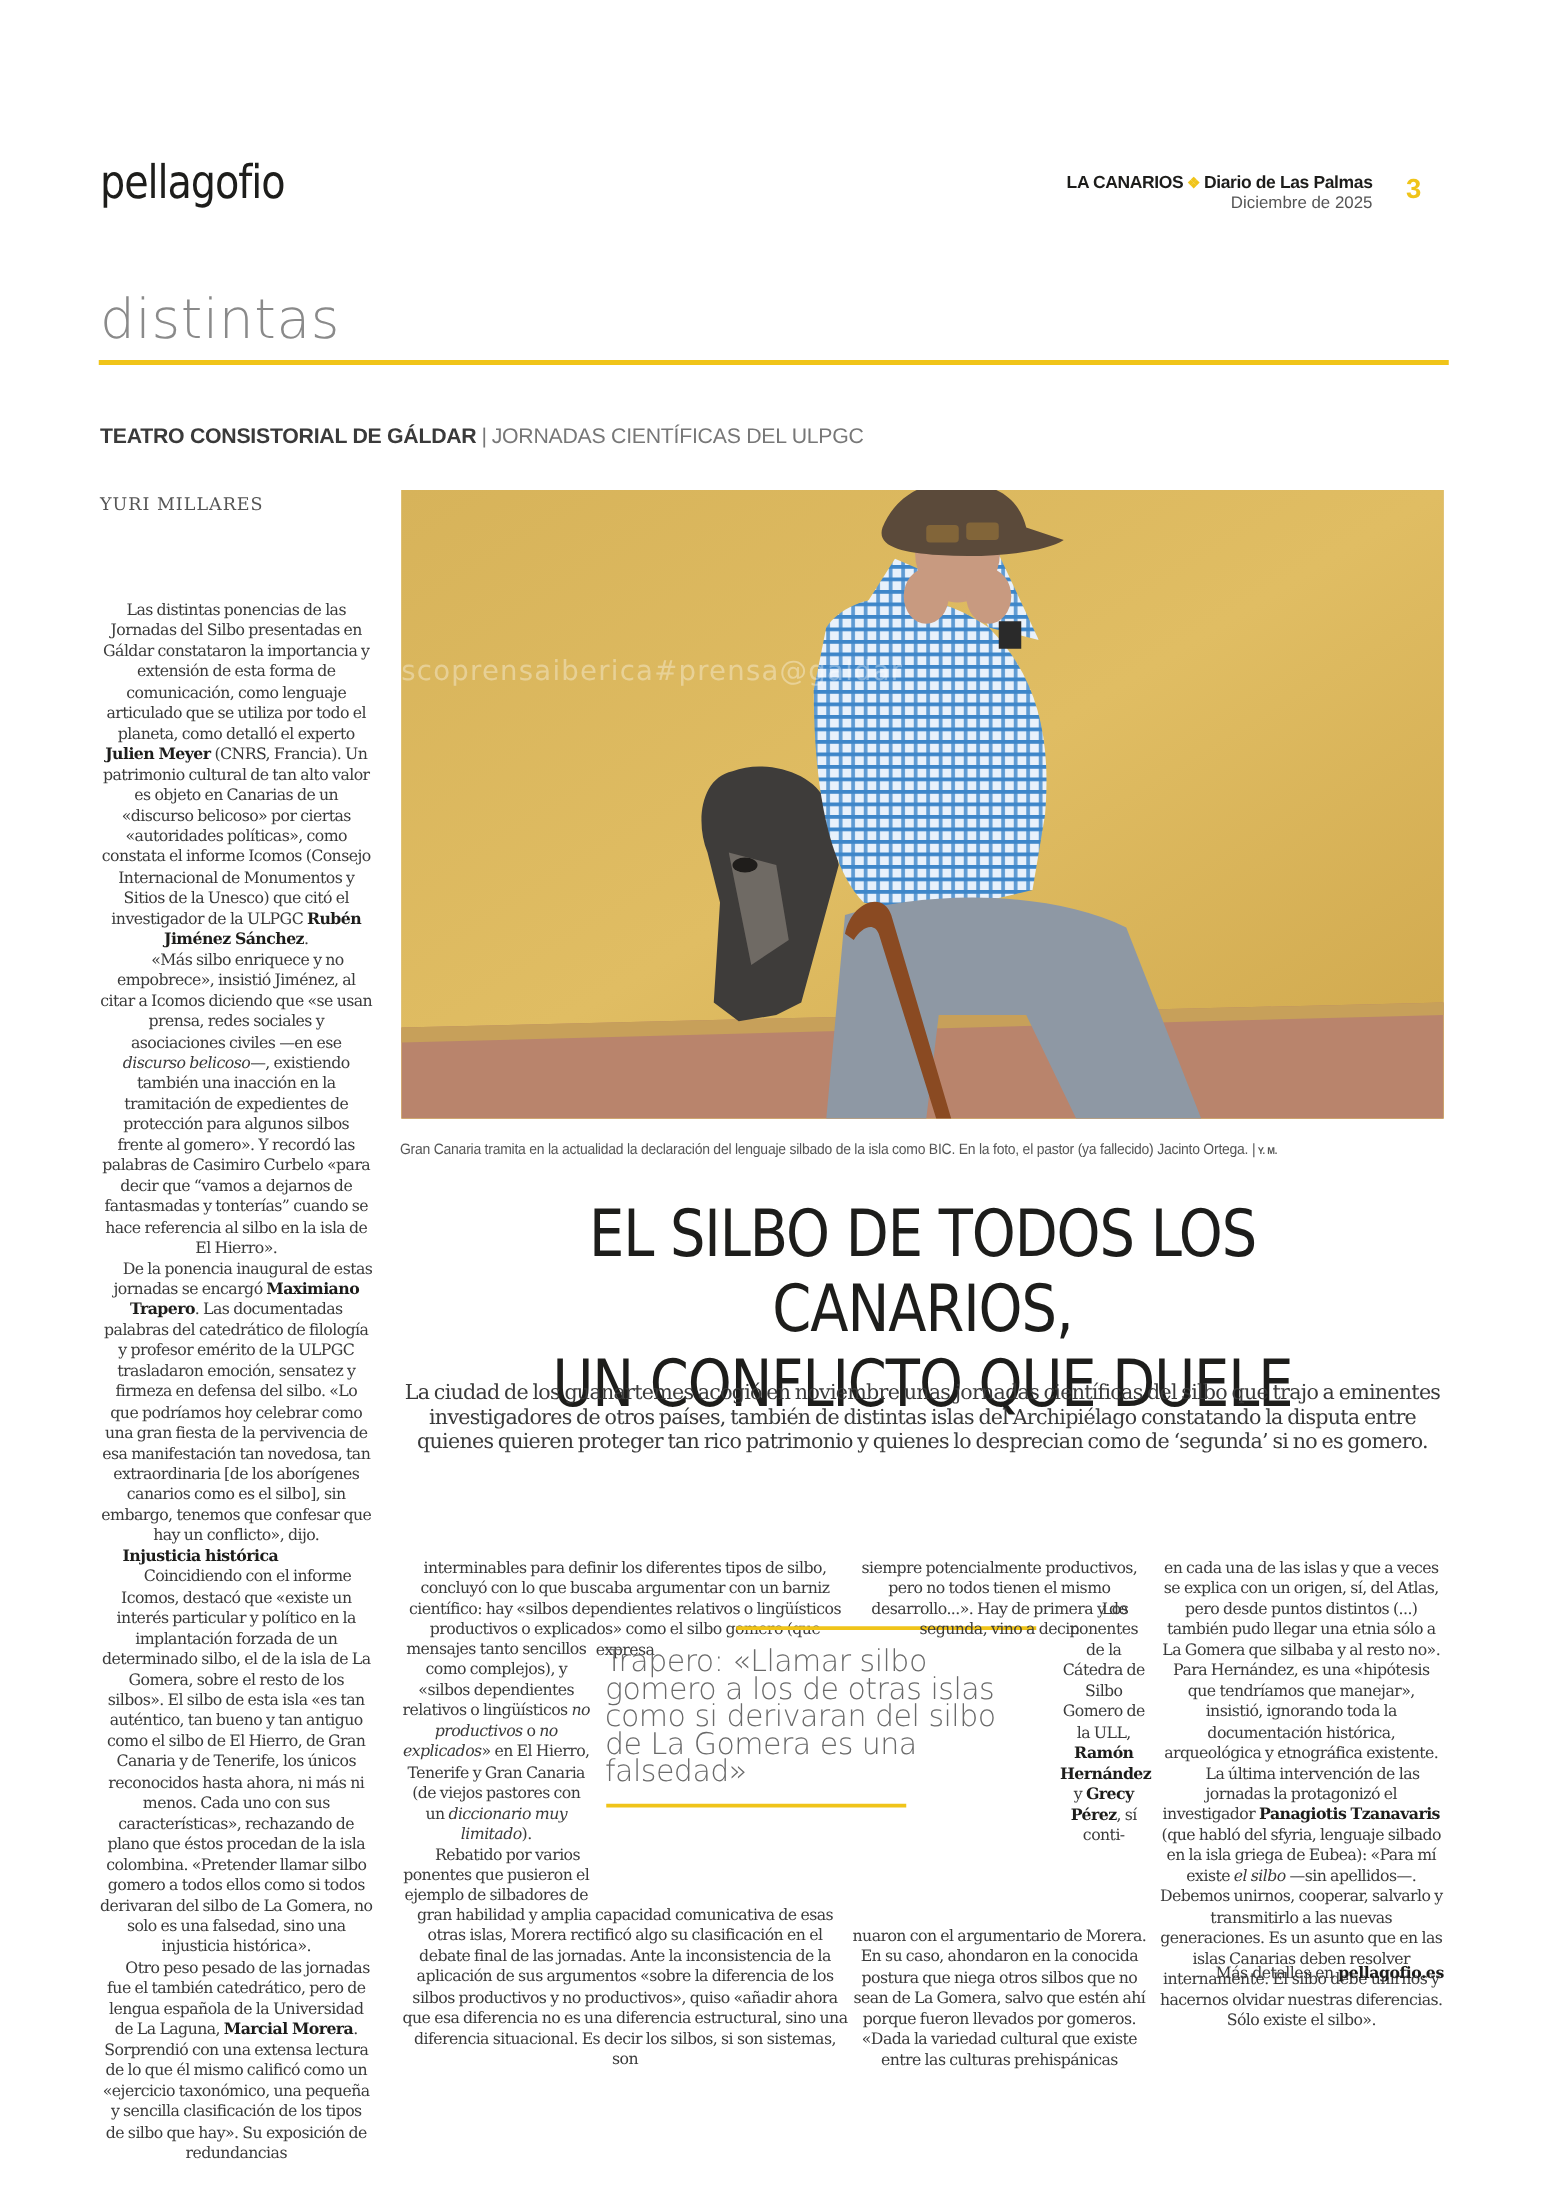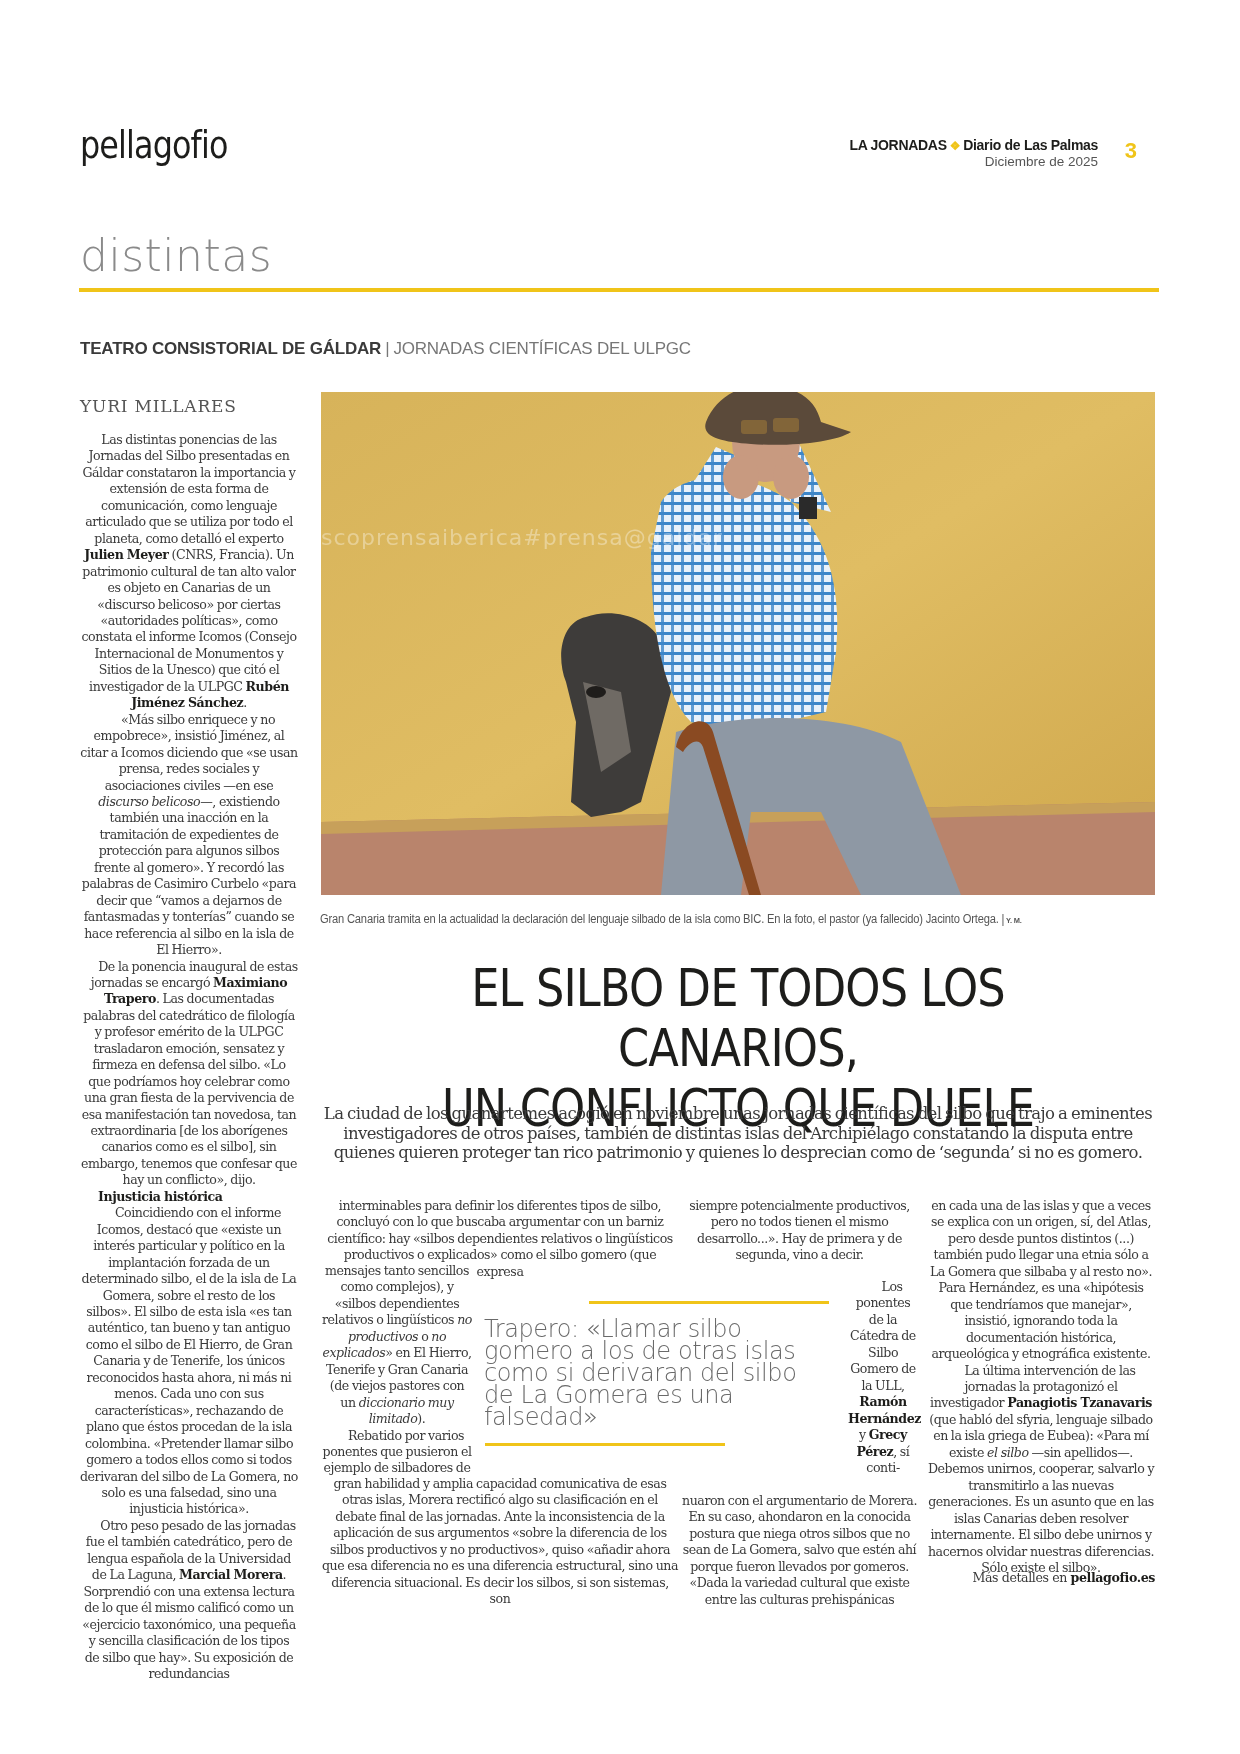--- a/index.html
+++ b/index.html
@@ -18,25 +18,25 @@
   .section-rule { left: 79px; top: 288px; width: 1080px; height: 4px; background: #f0c419; }
 
   .kicker { left: 80px; top: 339px; font-family: "Liberation Sans", sans-serif; font-size: 17px; color: #555; letter-spacing: -0.2px; }
   .kicker b { color: #3a3a3a; }
   .kicker .sep { color: #777; margin: 0 4px; }
   .kicker .light { color: #777; font-weight: normal; }
 
   
   .col { font-family: "DejaVu Serif", serif; font-size: 12.6px; line-height: 16.45px; color: #3a3a3a; text-align: justify; hyphens: manual; letter-spacing: -0.45px; word-spacing: -0.5px; }
   .col p { margin: 0; text-indent: 18px; text-align: center; }
-  .col p.first { text-indent: 0; }
+  .col p.first { text-indent: 0; margin-top: 48px; }
   .col b { color: #1d1d1b; }
   .col h4 { margin: 0; padding-left: 18px; font-size: 12.6px; font-weight: bold; color: #1d1d1b; }
 
-  .byline { left: 80px; top: 396px; font-family: "DejaVu Serif", serif; font-size: 17px; color: #555; letter-spacing: 0.8px; }
+  .byline { left: 80px; top: 396px; font-family: "DejaVu Serif", serif; font-size: 14px; color: #555; letter-spacing: 0.8px; }
   .col1 { left: 80px; top: 432px; width: 218px; }
 
   
   .photo { left: 321px; top: 392px; width: 834px; height: 503px; overflow: hidden; background: #d9b660; }
   .photo svg { width: 100%; height: 100%; display: block; }
   .watermark { left: 321px; top: 525px; font-family: "DejaVu Sans", sans-serif; font-size: 22px; color: rgba(255,255,255,0.35); letter-spacing: 1px; }
 
   .caption { left: 320px; top: 912px; font-family: "Liberation Sans", sans-serif; font-size: 12px; color: #555; letter-spacing: -0.2px; transform: scaleX(0.93); transform-origin: left top; white-space: nowrap; }
   .caption .credit { font-size: 8px; font-weight: bold; margin-left: 2px; }
 
@@ -59,21 +59,21 @@
 
   .more { right: 85px; top: 1570px; font-family: "DejaVu Serif", serif; font-size: 12.6px; color: #3a3a3a; letter-spacing: -0.4px; }
   .more b { color: #1d1d1b; }
 </style>
 </head>
 <body>
 
 <div class="abs logo"><span>pellagofio</span></div>
 <div class="abs pub">
   <div class="line1">
-    <span>LA JORNADAS</span><span class="diamond">❖</span><span>Diario de Las Palmas</span>
+    <span>LA CANARIOS</span><span class="diamond">❖</span><span>Diario de Las Palmas</span>
   </div>
   <div class="line2">Diciembre de 2025</div>
 </div>
 <div class="abs pageno">3</div>
 
 <div class="abs section">distintas</div>
 <div class="abs section-rule"></div>
 
 <div class="abs kicker">
   <b>TEATRO CONSISTORIAL DE GÁLDAR</b><span class="sep">|</span><span class="light">JORNADAS CIENTÍFICAS DEL ULPGC</span>

